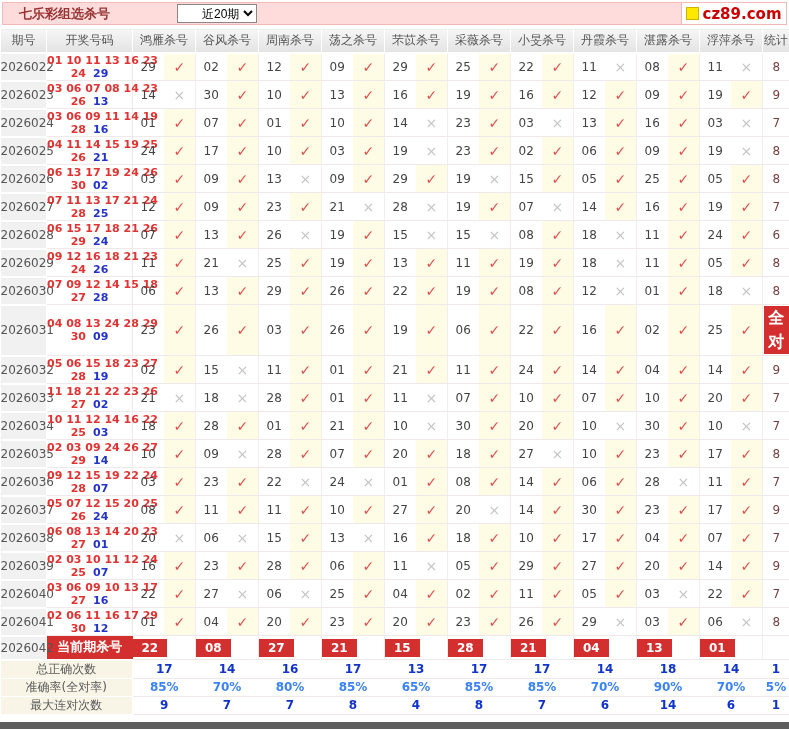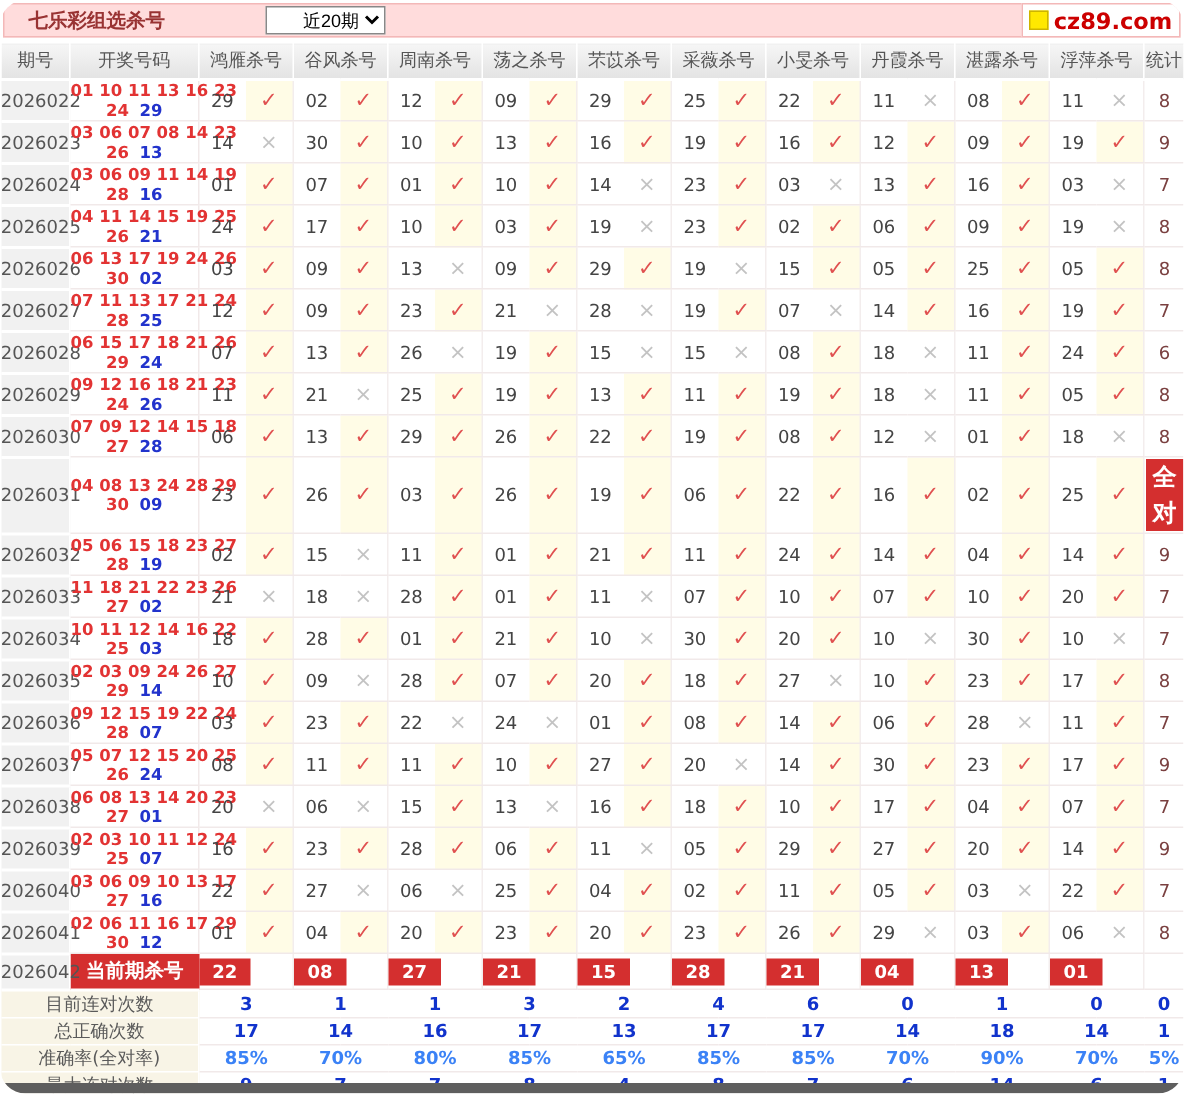--- a/index.html
+++ b/index.html
@@ -1,17 +1,17 @@
 <!DOCTYPE html>
 <html><head>
 <meta charset="utf-8">
 <style>
   * { box-sizing: border-box; }
   body { margin:0; background:#fff; font-family:"DejaVu Sans","Liberation Sans",sans-serif; }
-  .page { position:relative; width:789px; height:729px; background:#fff; overflow:hidden;border-radius:17px; }
+  .page { position:relative; width:789px; height:729px; background:#fff; overflow:hidden; }
 
   
   .topbar { position:absolute; left:2px; top:2px; width:785px; height:23px;
             background:#ffdcdc; border:1px solid #f3b8b8; display:flex; align-items:center; }
   .title { margin-left:16px; font-size:13px; font-weight:bold; color:#993333; }
   .period-select { position:absolute; left:174px; top:1px; height:19px; font-size:12px;
                    border:1px solid #888; background:#fff;padding-left:20px; }
   .logo { position:absolute; right:2px; top:2px; width:106px; height:23px; background:#fff;
           border:1px solid #f3b8b8; display:flex; align-items:center; justify-content:center; cursor:pointer; }
   .logo-square { display:inline-block; width:13px; height:13px; background:#ffe800;
@@ -694,34 +694,20 @@
           <td class="kicon"></td>
           <td class="knum"><span class="badge">04</span></td>
           <td class="kicon"></td>
           <td class="knum"><span class="badge">13</span></td>
           <td class="kicon"></td>
           <td class="knum"><span class="badge">01</span></td>
           <td class="kicon"></td>
           <td class="stat-cell"></td>
         </tr>
         <tr class="summary">
-          <td class="sumlabel" colspan="2">目前连对次数</td>
-          <td class="sumval" colspan="2">3</td>
-          <td class="sumval" colspan="2">1</td>
-          <td class="sumval" colspan="2">1</td>
-          <td class="sumval" colspan="2">3</td>
-          <td class="sumval" colspan="2">2</td>
-          <td class="sumval" colspan="2">4</td>
-          <td class="sumval" colspan="2">6</td>
-          <td class="sumval" colspan="2">0</td>
-          <td class="sumval" colspan="2">1</td>
-          <td class="sumval" colspan="2">0</td>
-          <td class="sumval">0</td>
-        </tr>
-        <tr class="summary">
           <td class="sumlabel" colspan="2">总正确次数</td>
           <td class="sumval" colspan="2">17</td>
           <td class="sumval" colspan="2">14</td>
           <td class="sumval" colspan="2">16</td>
           <td class="sumval" colspan="2">17</td>
           <td class="sumval" colspan="2">13</td>
           <td class="sumval" colspan="2">17</td>
           <td class="sumval" colspan="2">17</td>
           <td class="sumval" colspan="2">14</td>
           <td class="sumval" colspan="2">18</td>

